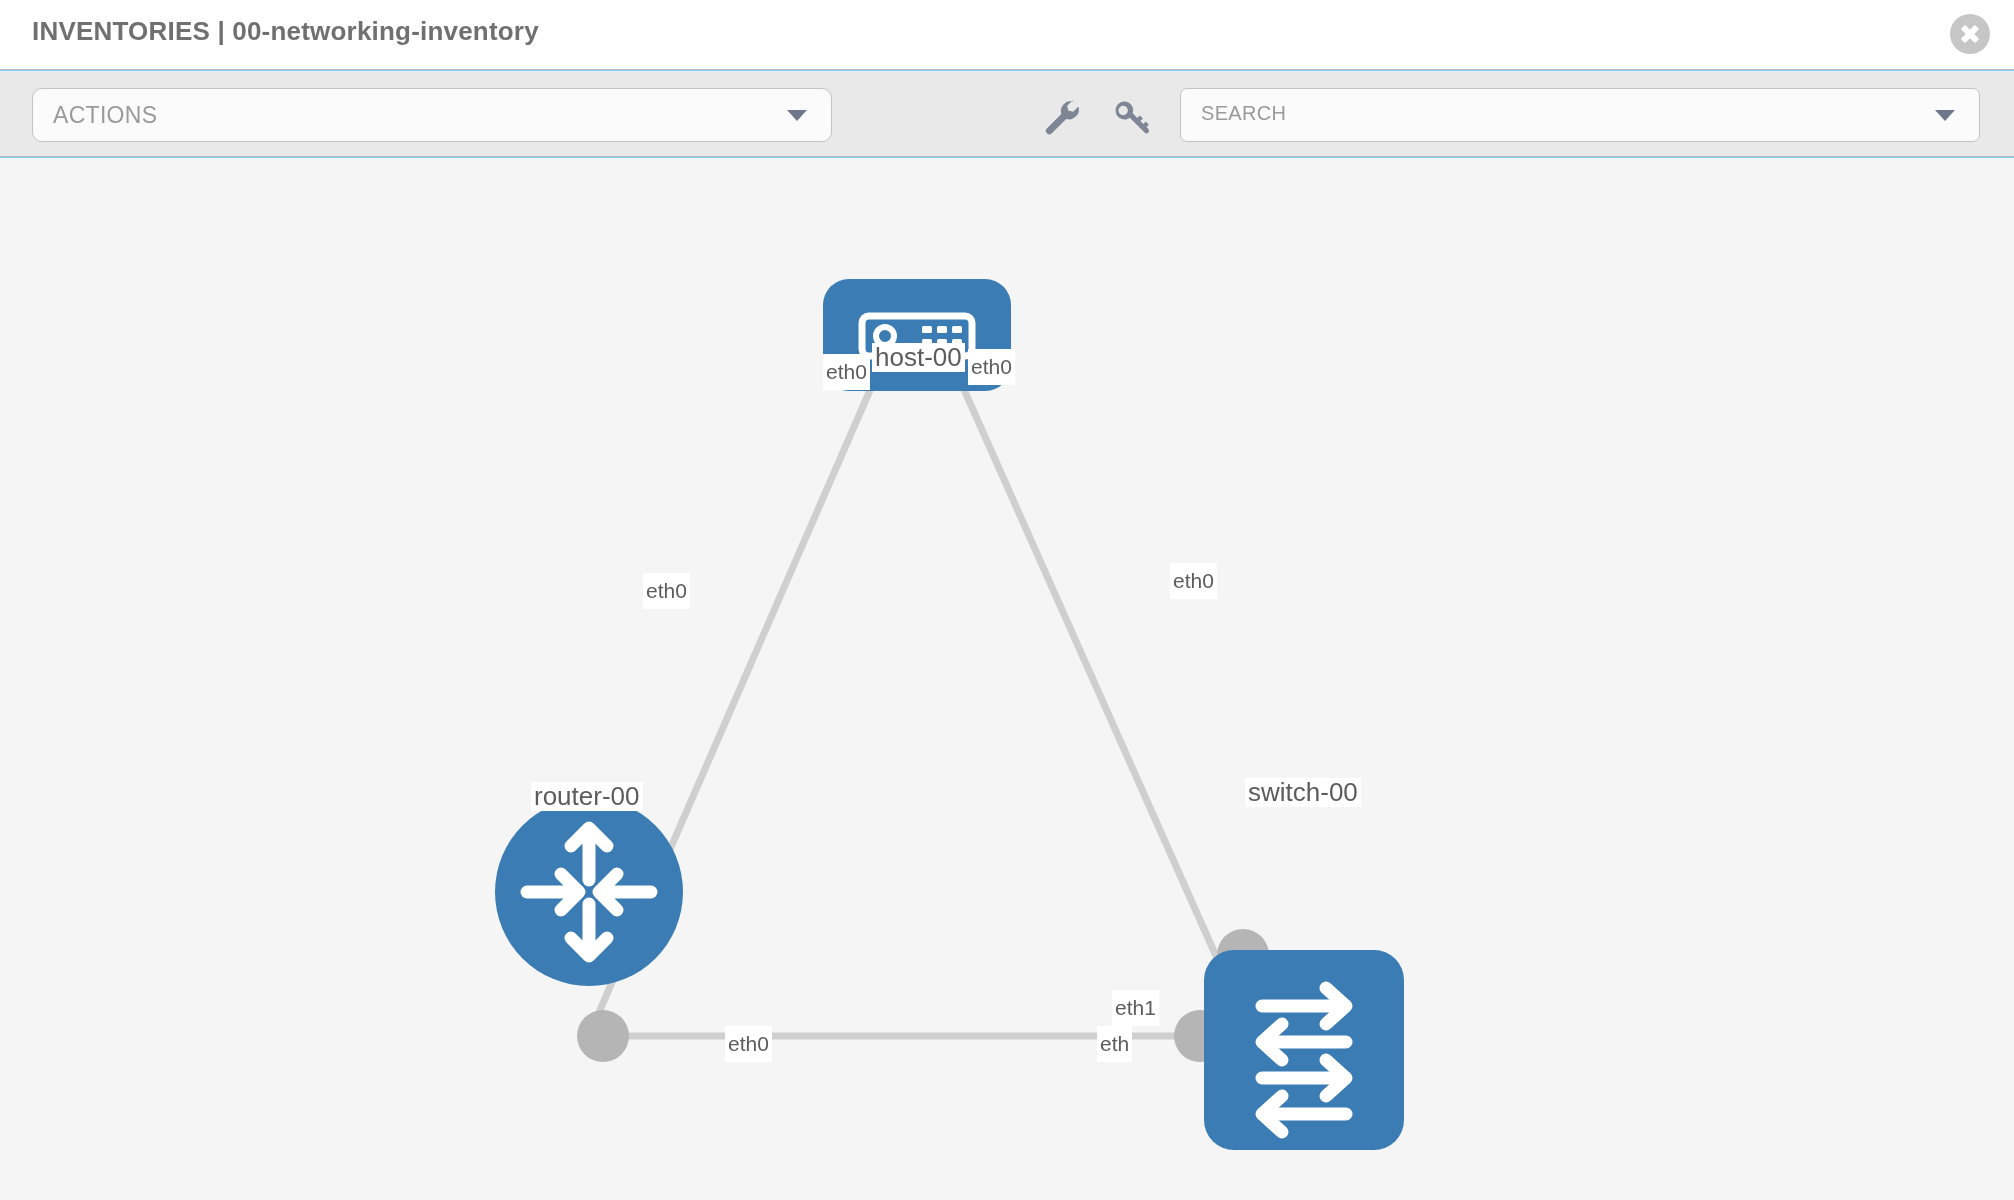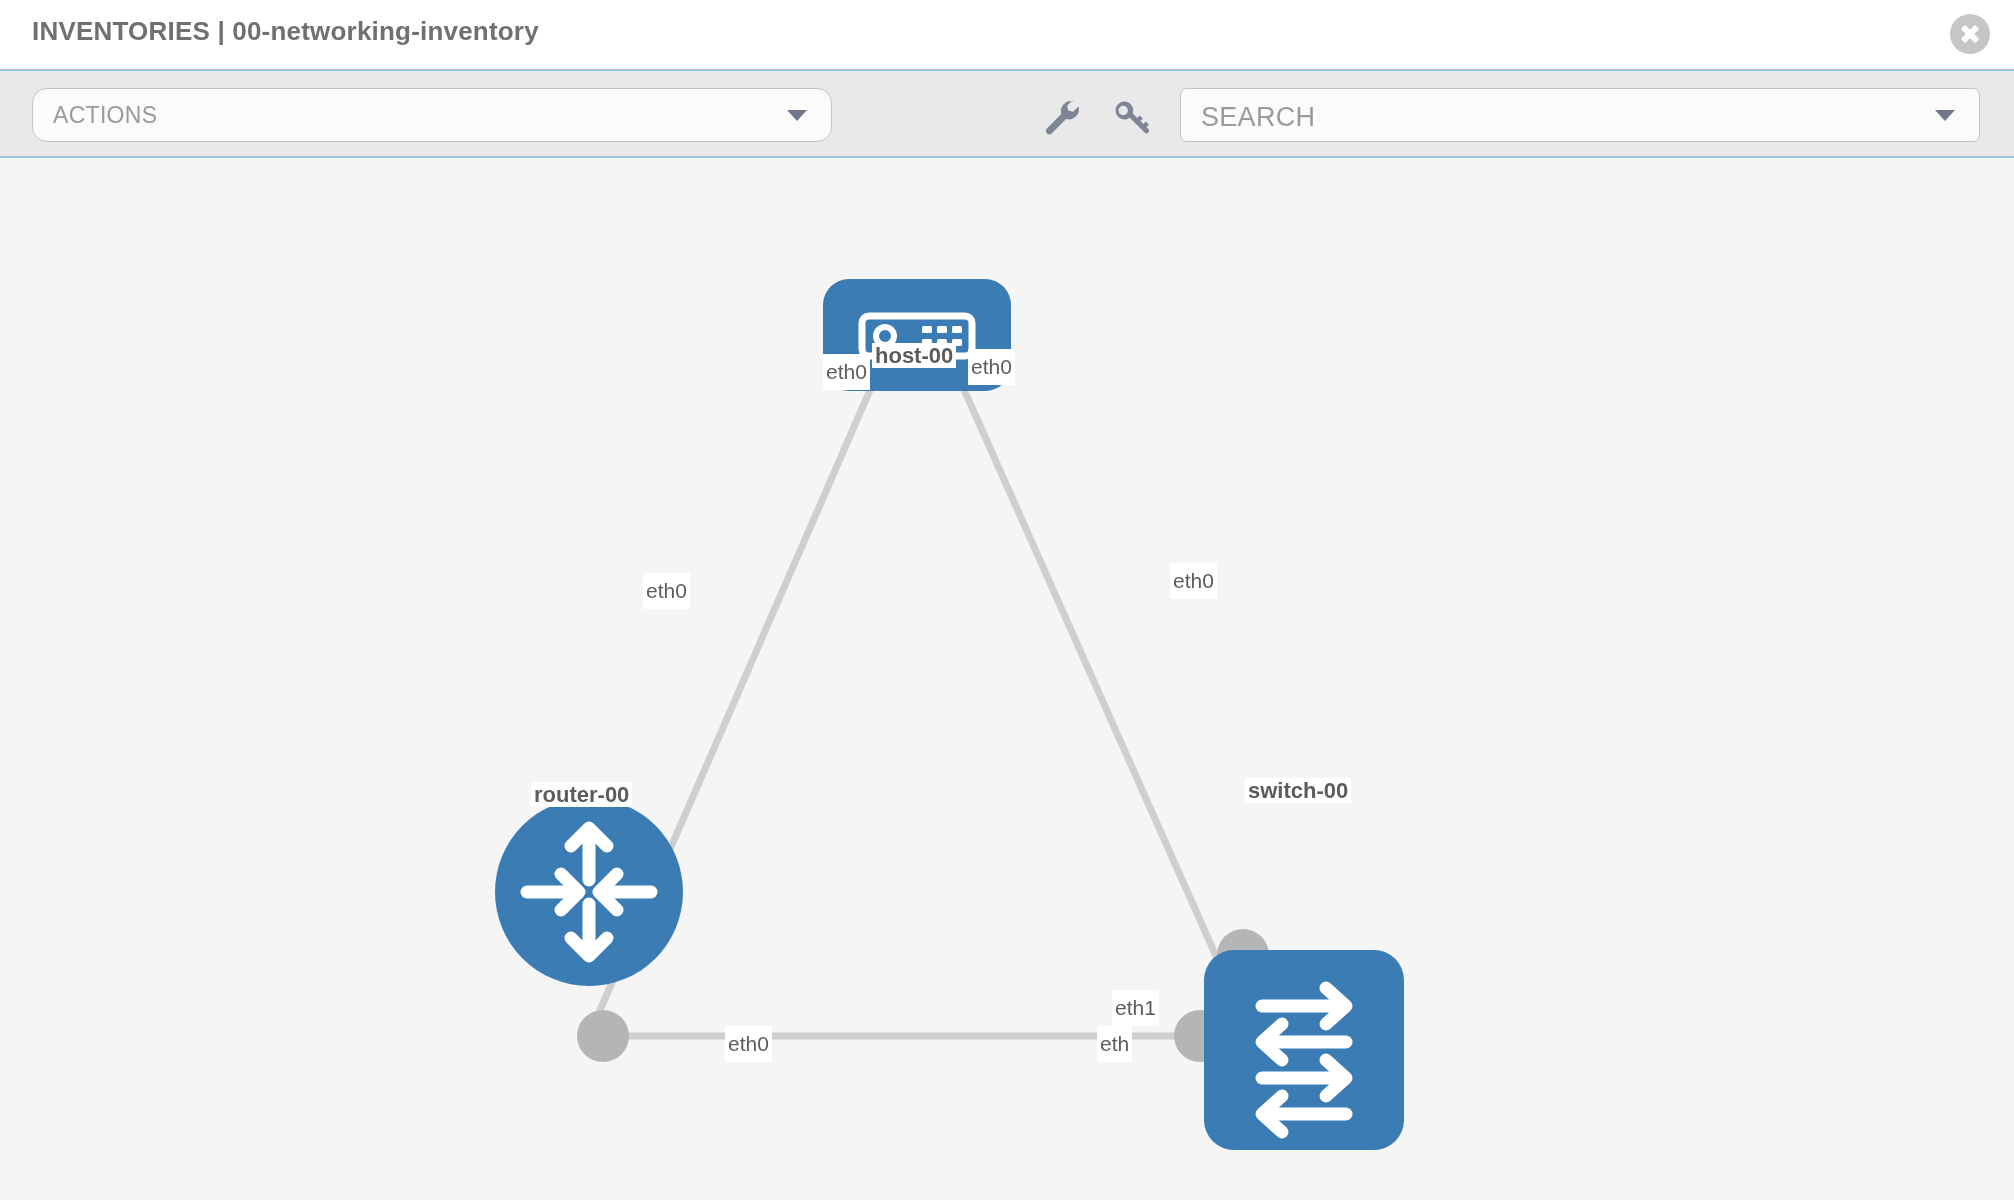--- a/index.html
+++ b/index.html
@@ -66,21 +66,21 @@
     height: 86px;
     background: #e9e9e9;
     border-bottom: 1px solid #b7b7b7;
   }
   .actions-select {
     position: absolute;
     left: 32px; top: 17px;
     width: 800px; height: 54px;
     background: #fbfbfb;
     border: 1px solid #c3c3c3;
-    border-radius: 15px;
+    border-radius: 10px;
     cursor: pointer;
   }
   .actions-select .lbl {
     position: absolute;
     left: 20px; top: 13px;
     font-size: 23px;
     color: #9a9a9a;
     letter-spacing: 0.3px;
   }
   .caret {
@@ -106,21 +106,21 @@
     left: 1180px; top: 17px;
     width: 800px; height: 54px;
     background: #fbfbfb;
     border: 1px solid #c3c3c3;
     border-radius: 7px;
     cursor: text;
   }
   .search-select .lbl {
     position: absolute;
     left: 20px; top: 13px;
-    font-size: 27px;
+    font-size: 20px;
     color: #9a9a9a;
     letter-spacing: 0.3px;
   }
 
   
   .canvas {
     position: absolute;
     top: 158px; left: 0;
     width: 2014px;
     height: 1042px;
@@ -135,21 +135,21 @@
   }
 
   
   .node-label, .iface-label {
     position: absolute;
     background: #ffffff;
     color: #5c5c5c;
     white-space: nowrap;
     line-height: 1.05;
   }
-  .node-label { font-size: 22px; padding: 1px 3px; font-weight: bold; }
+  .node-label { font-size: 26px; padding: 1px 3px; }
   .iface-label { font-size: 21px; padding: 7px 3px; }
 </style>
 </head>
 <body>
 
 <div id="app">
 
   <div class="header">
     <div class="page-title">INVENTORIES | 00-networking-inventory</div>
     <div class="close-btn">

